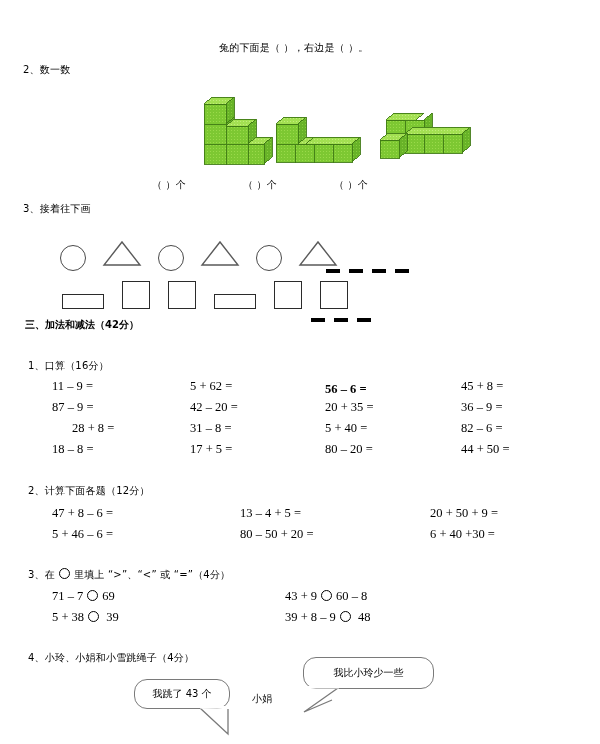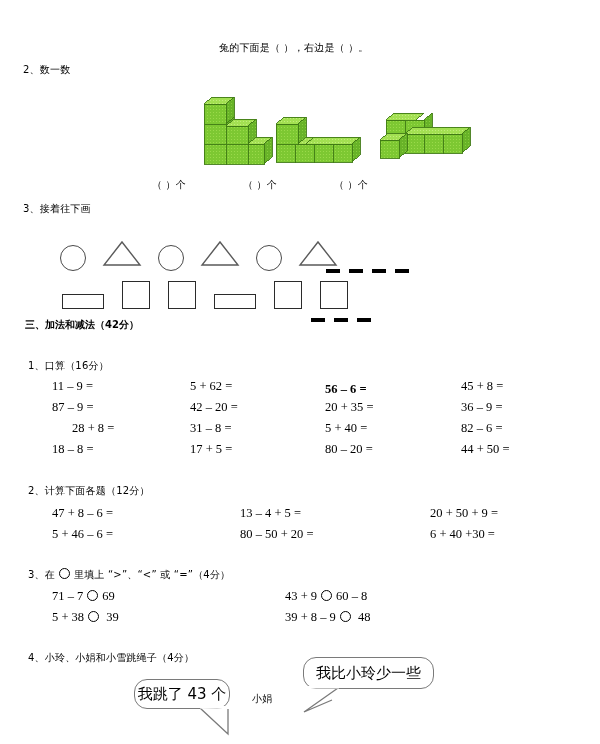--- a/index.html
+++ b/index.html
@@ -63,21 +63,21 @@
     border: 1.3px solid #7a7a7a;
     border-radius: 13px;
     background: #fff;
     box-sizing: border-box;
     display: flex;
     align-items: center;
     justify-content: center;
   }
   .bubble .txt {
     font-family: "DejaVu Sans", "Liberation Sans", sans-serif;
-    font-size: 15px;
+    font-size: 10px;
     white-space: nowrap;
   }
   .circ-inline {
     display: inline-block;
     width: 11px; height: 11px;
     border: 1.2px solid #000;
     border-radius: 50%;
     vertical-align: -1px;
     margin: 0 4px;
     box-sizing: border-box;

